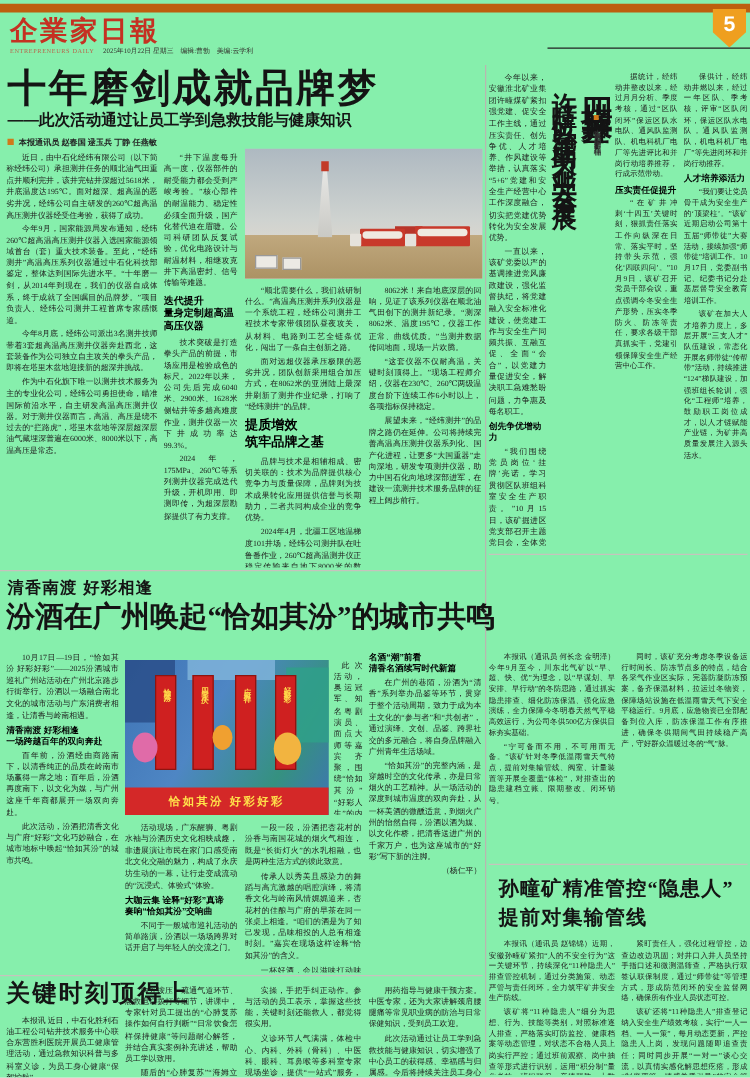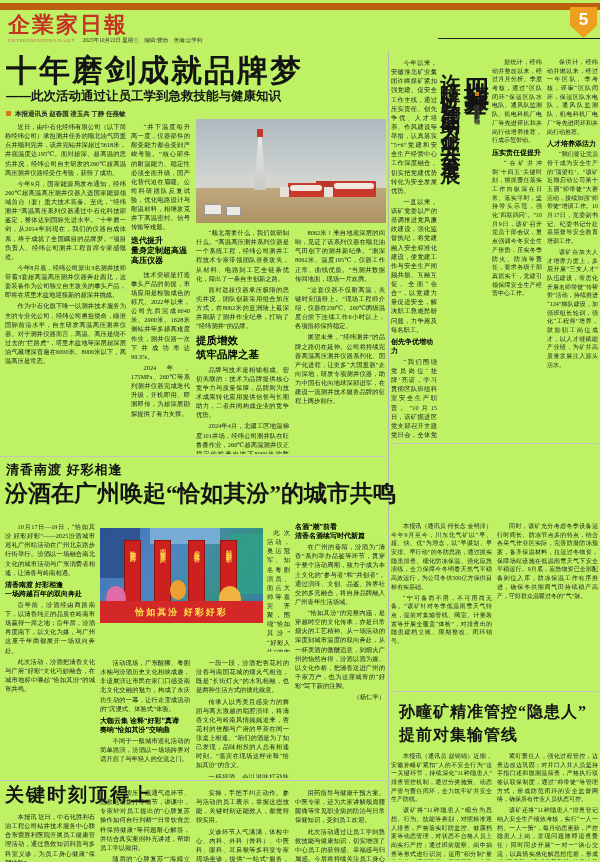--- a/index.html
+++ b/index.html
@@ -1,16 +1,16 @@
 <!DOCTYPE html>
 <html lang="zh"><head>
 <meta charset="utf-8">
 <style>
   html,body{margin:0;padding:0;background:#e8e8e4;}
-  .page{position:relative;width:600px;height:862px;background:#bef264;overflow:hidden;
+  .page{position:relative;width:600px;height:862px;background:#86efac;overflow:hidden;
         font-family:"Liberation Serif","DejaVu Serif",serif;color:#141414;}
   
   .topbar{position:absolute;left:0;top:3px;width:600px;height:7px;background:#bd5f0e;}
   .masthead{position:absolute;left:8px;top:14px;}
   .paper-name{font-size:22px;font-weight:bold;color:#c53122;letter-spacing:2px;line-height:1;}
   .mast-row{display:flex;align-items:baseline;gap:7px;margin-top:1px;}
   .paper-en{font-size:5px;color:#b8644a;letter-spacing:.5px;}
   .dateline{font-size:5.5px;color:#33302c;}
   .section-head{position:absolute;right:34px;top:15px;font-size:19px;font-weight:bold;
                 letter-spacing:7px;font-family:"Liberation Sans",sans-serif;color:#111;}
@@ -45,21 +45,21 @@
   .p1-derrick-top{position:absolute;left:61px;bottom:86px;width:6px;height:8px;background:#c23b28;}
   .p1-truck{position:absolute;bottom:26px;background:#c8392b;border-radius:1px;}
   .p1-truck .cab{position:absolute;left:-8px;bottom:0;width:9px;height:10px;background:#e5e2dc;border-radius:1px;}
   .p1-truck .tank{position:absolute;left:2px;top:2px;right:2px;height:6px;background:#efe9e0;border-radius:3px;}
   .p1-sign{position:absolute;background:#eceae4;border:1px solid #999;}
   .p1-shed{position:absolute;left:120px;bottom:30px;width:22px;height:12px;background:#b8352a;}
   
   .fj-kicker{position:absolute;left:6px;top:461px;font-size:13px;font-weight:bold;
              font-family:"Liberation Sans",sans-serif;letter-spacing:1px;}
   .fj-hl{position:absolute;left:5px;top:478px;font-size:23px;font-weight:bold;letter-spacing:0;white-space:nowrap;}
-  .photo2{position:absolute;left:100px;top:528px;width:163px;height:95px;overflow:hidden;
+  .photo2{position:absolute;left:100px;top:528px;width:163px;height:124px;overflow:hidden;
           background:linear-gradient(120deg,#3f74b5 0%,#4e86c4 40%,#359180 75%,#3f74b5 100%);}
   .p2-block{position:absolute;opacity:.85;}
   .p2-banner{position:absolute;top:12px;width:15px;height:74px;background:#cf2020;border:1px solid #8e1410;
              display:flex;justify-content:center;}
   .p2-banner span{writing-mode:vertical-rl;color:#ffd94a;font-size:6px;font-weight:bold;letter-spacing:2px;margin-top:4px;}
   .p2-lion{position:absolute;border-radius:50%;}
   .p2-caption{position:absolute;left:0;bottom:0;width:100%;height:22px;background:#d42828;
               display:flex;align-items:center;justify-content:center;}
   .p2-caption span{color:#ffe14a;font-size:9px;font-weight:bold;letter-spacing:2px;
                    font-family:"Liberation Sans",sans-serif;}

